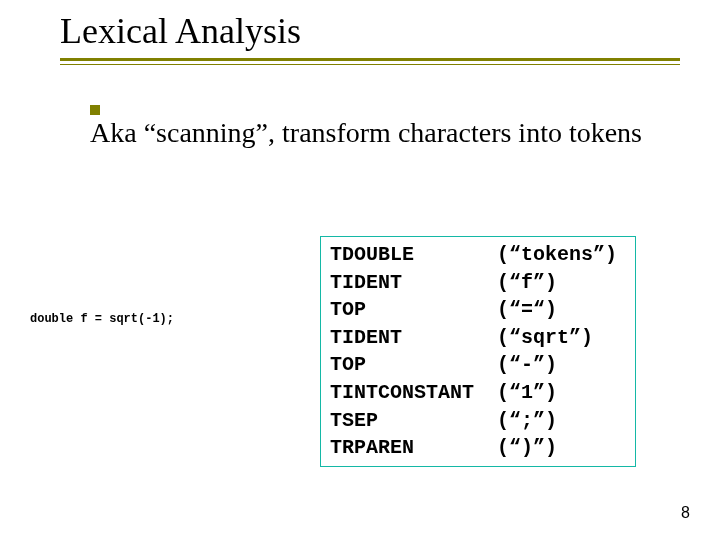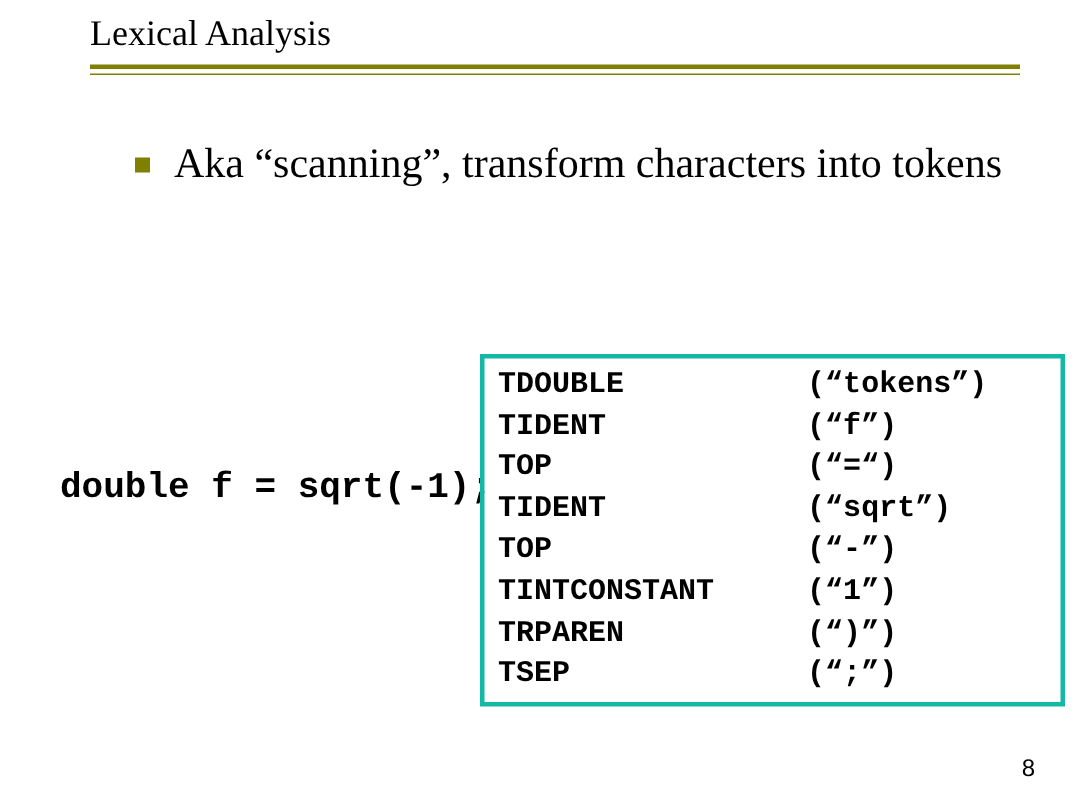--- a/index.html
+++ b/index.html
@@ -18,21 +18,21 @@
     height: 540px;
     box-sizing: border-box;
   }
   .title-block {
     position: absolute;
     left: 60px;
     top: 10px;
     right: 40px;
   }
   .title {
-    font-size: 24px;
+    font-size: 36px;
     font-weight: normal;
     margin: 0 0 6px 0;
   }
   .rule-thick {
     border: none;
     border-top: 3px solid #808000;
     margin: 0;
     height: 0;
   }
   .rule-thin {
@@ -44,50 +44,51 @@
   .bullets {
     position: absolute;
     left: 90px;
     top: 92px;
     right: 40px;
   }
   .bullet-row {
     display: flex;
     align-items: flex-start;
     margin-bottom: 4px;
+    flex-direction: column;
   }
   .bullet-icon {
     width: 10px;
     height: 10px;
     background: #808000;
     margin-top: 13px;
     margin-right: 16px;
     flex: 0 0 auto;
   }
   .bullet-text {
     font-size: 28px;
     line-height: 1.25;
   }
   .mono {
     font-family: "Courier New", Courier, monospace;
   }
   .code-left {
     position: absolute;
-    left: 40px;
+    left: 30px;
     top: 312px;
-    font-size: 24px;
+    font-size: 12px;
     font-weight: bold;
     white-space: pre;
   }
   .token-box {
     position: absolute;
     left: 320px;
     top: 236px;
-    width: 390px;
-    border: 3px solid #14b8a6;
+    width: 316px;
+    border: 1px solid #14b8a6;
     box-sizing: border-box;
     padding: 4px 8px;
   }
   .token-table {
     border-collapse: collapse;
     width: 100%;
   }
   .token-table td {
     font-family: "Courier New", Courier, monospace;
     font-size: 20px;
@@ -148,26 +149,26 @@
         </tr>
         <tr>
           <td class="tok">TOP</td>
           <td>(“-”)</td>
         </tr>
         <tr>
           <td class="tok">TINTCONSTANT</td>
           <td>(“1”)</td>
         </tr>
         <tr>
+          <td class="tok">TSEP</td>
+          <td>(“;”)</td>
+        </tr>
+        <tr>
           <td class="tok">TRPAREN</td>
           <td>(“)”)</td>
-        </tr>
-        <tr>
-          <td class="tok">TSEP</td>
-          <td>(“;”)</td>
         </tr>
       </tbody>
     </table>
   </div>
 
   <div class="page-num">8</div>
 
 </div>
 
 </body></html>

